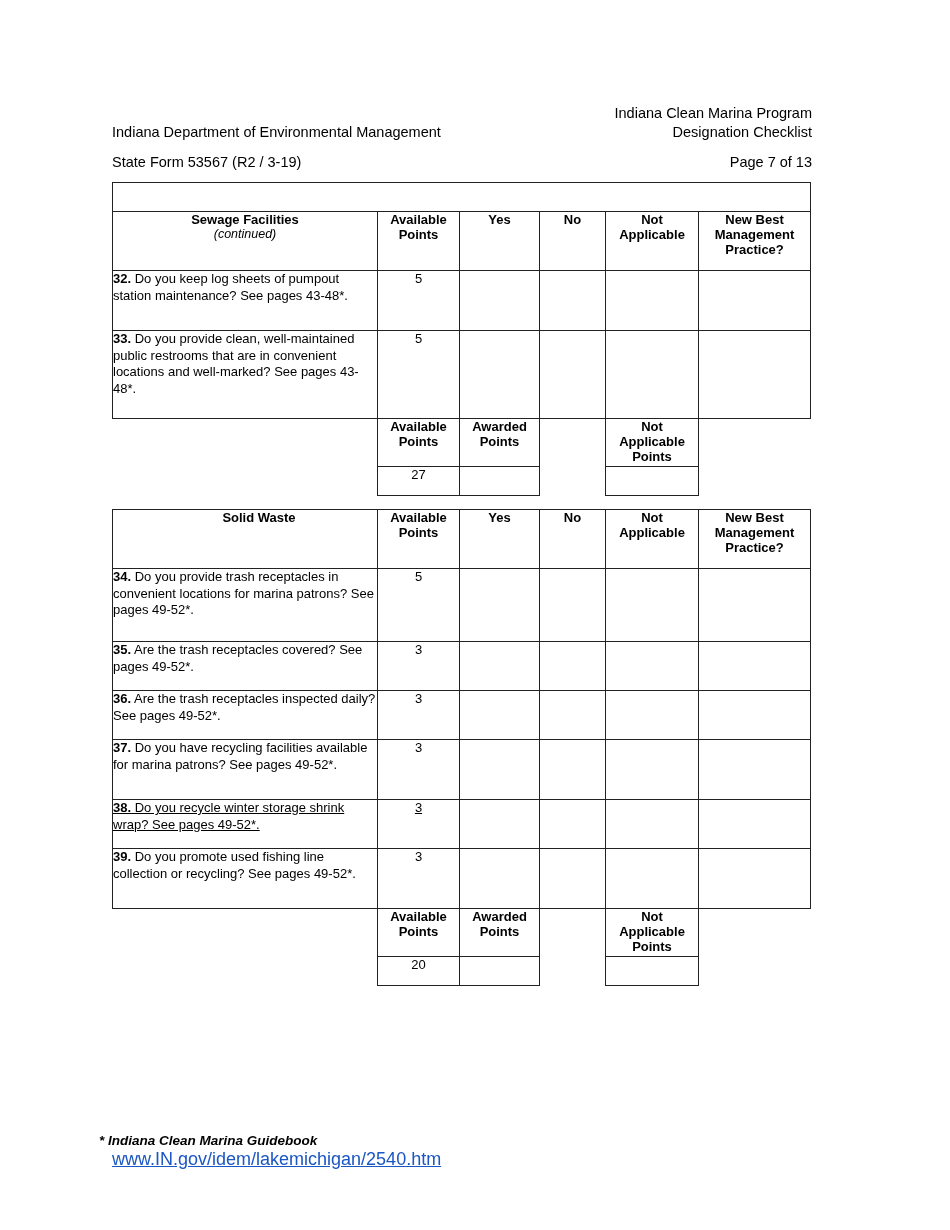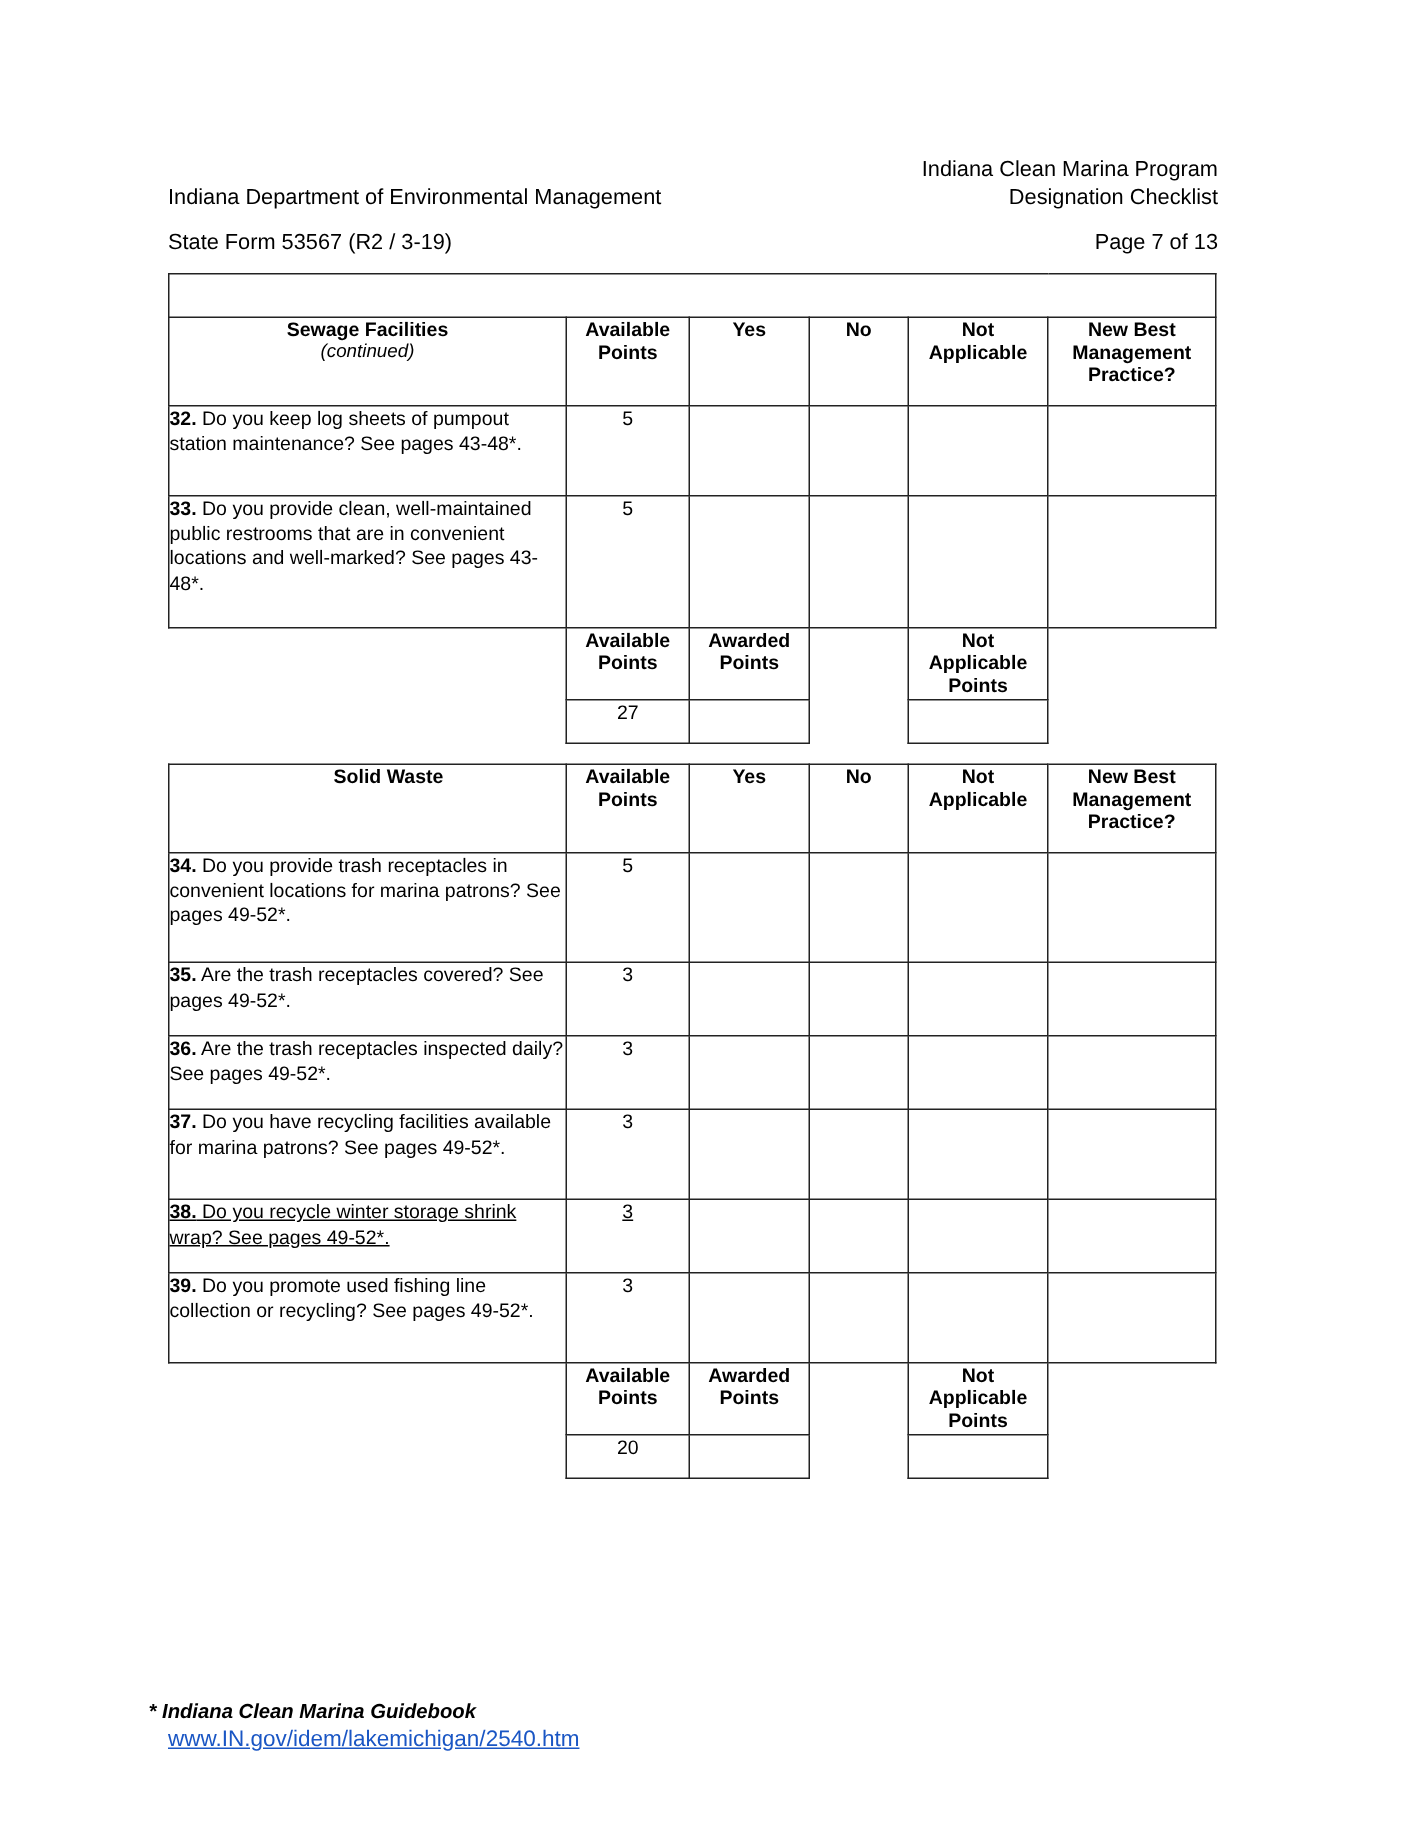--- a/index.html
+++ b/index.html
@@ -139,21 +139,21 @@
     font-weight: bold;
     font-style: italic;
   }
   .footer-link {
     display: block;
     margin-left: 13px;
     color: #1a56c4;
     text-decoration: underline;
     font-weight: normal;
     font-style: normal;
-    font-size: 15px;
+    font-size: 18px;
   }
 </style>
 </head>
 <body>
 
 <div class="page">
 
   <div class="doc-header">
     <div class="hdr-row">
       <div class="hdr-left">Indiana Department of Environmental Management</div>

